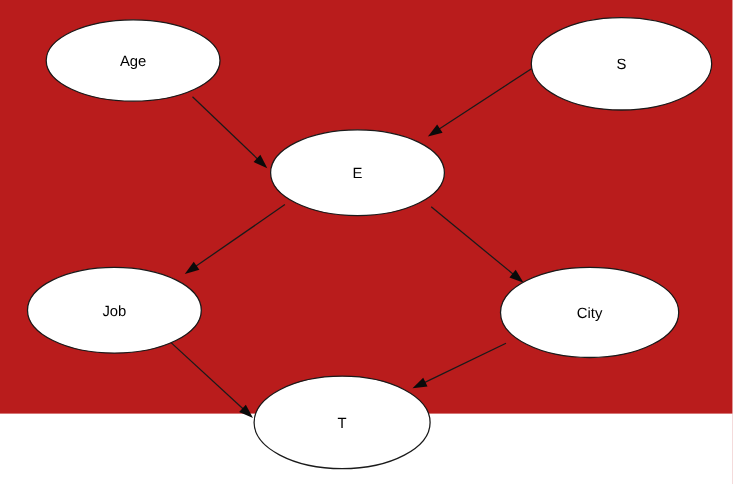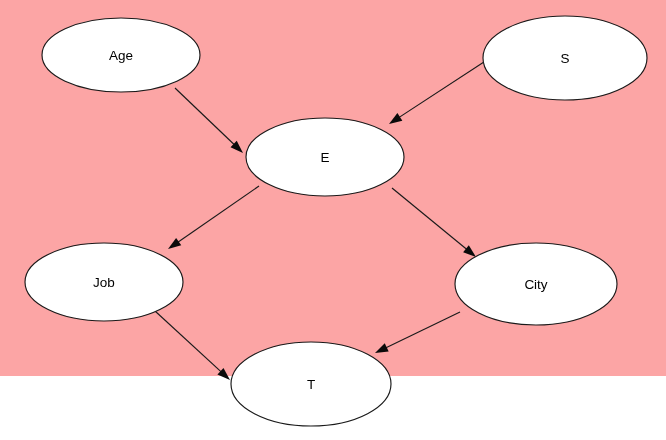--- a/index.html
+++ b/index.html
@@ -11,21 +11,21 @@
   body {
     font-family: "Liberation Sans", sans-serif;
     width: 666px;
     height: 440px;
     overflow: hidden;
   }
   #diagram-canvas {
     position: relative;
     width: 666px;
     height: 376px;
-    background: #fca5a5;
+    background: #b91c1c;
   }
   svg#graph {
     display: block;
     width: 666px;
     height: 440px;
   }
   .node-ellipse {
     fill: #ffffff;
     stroke: #1a1a1a;
     stroke-width: 1.15;

